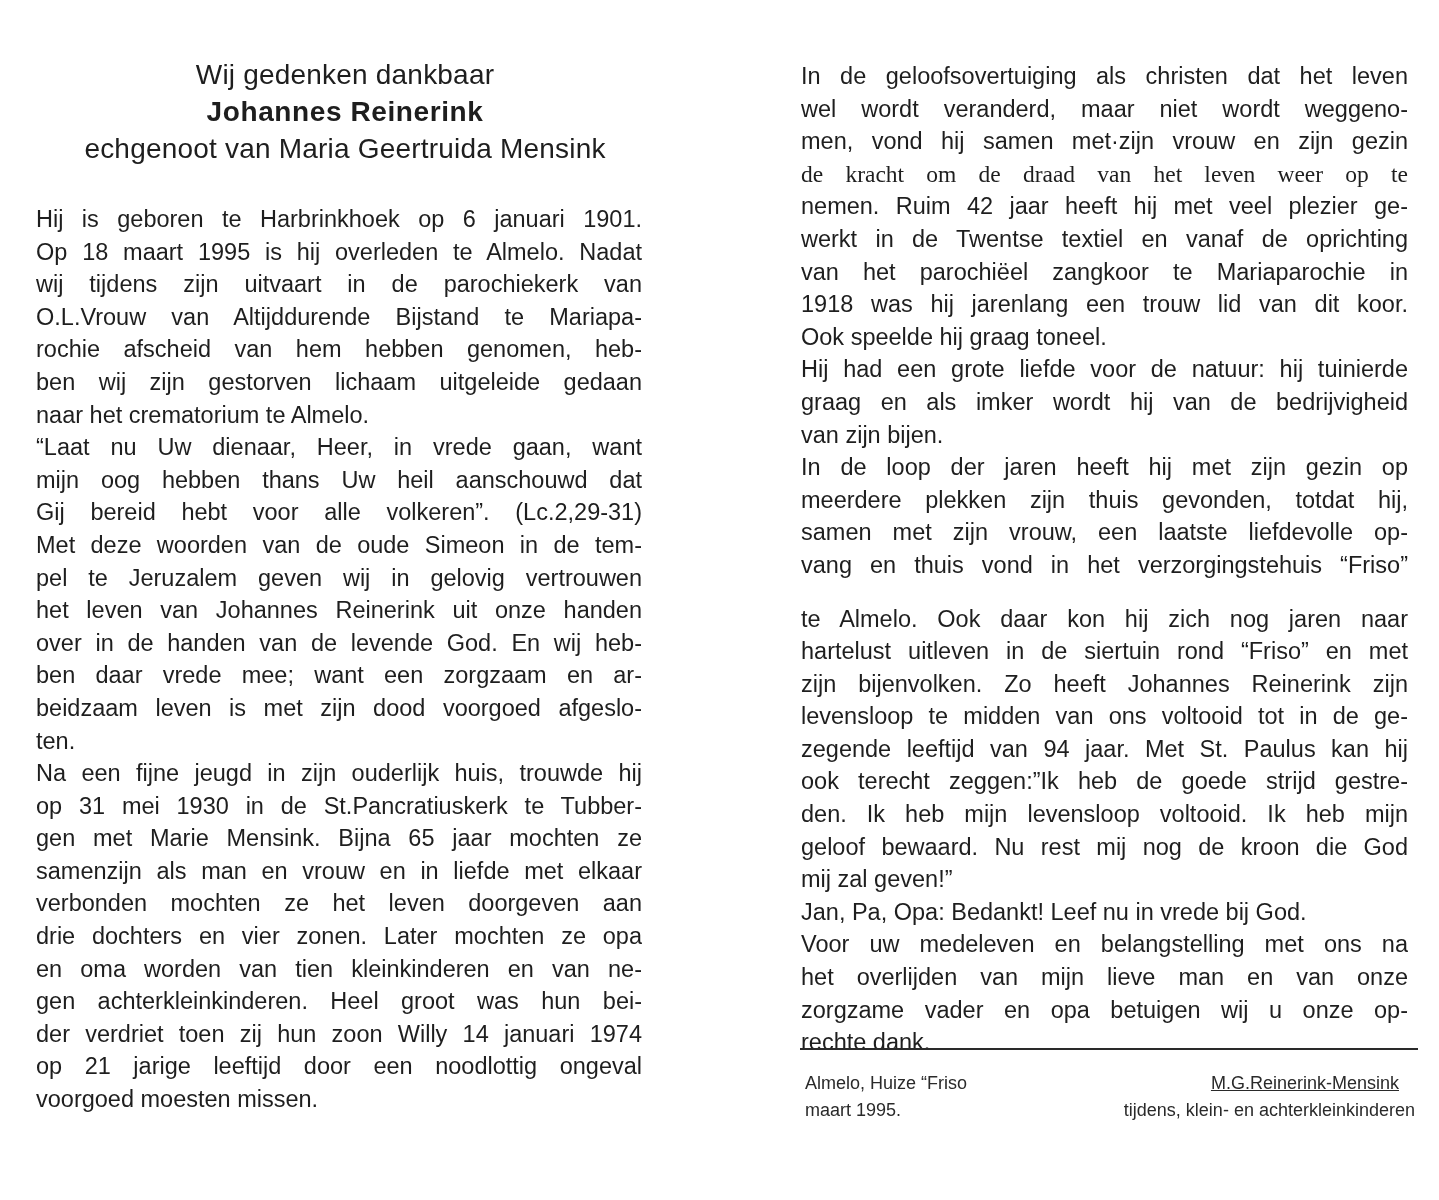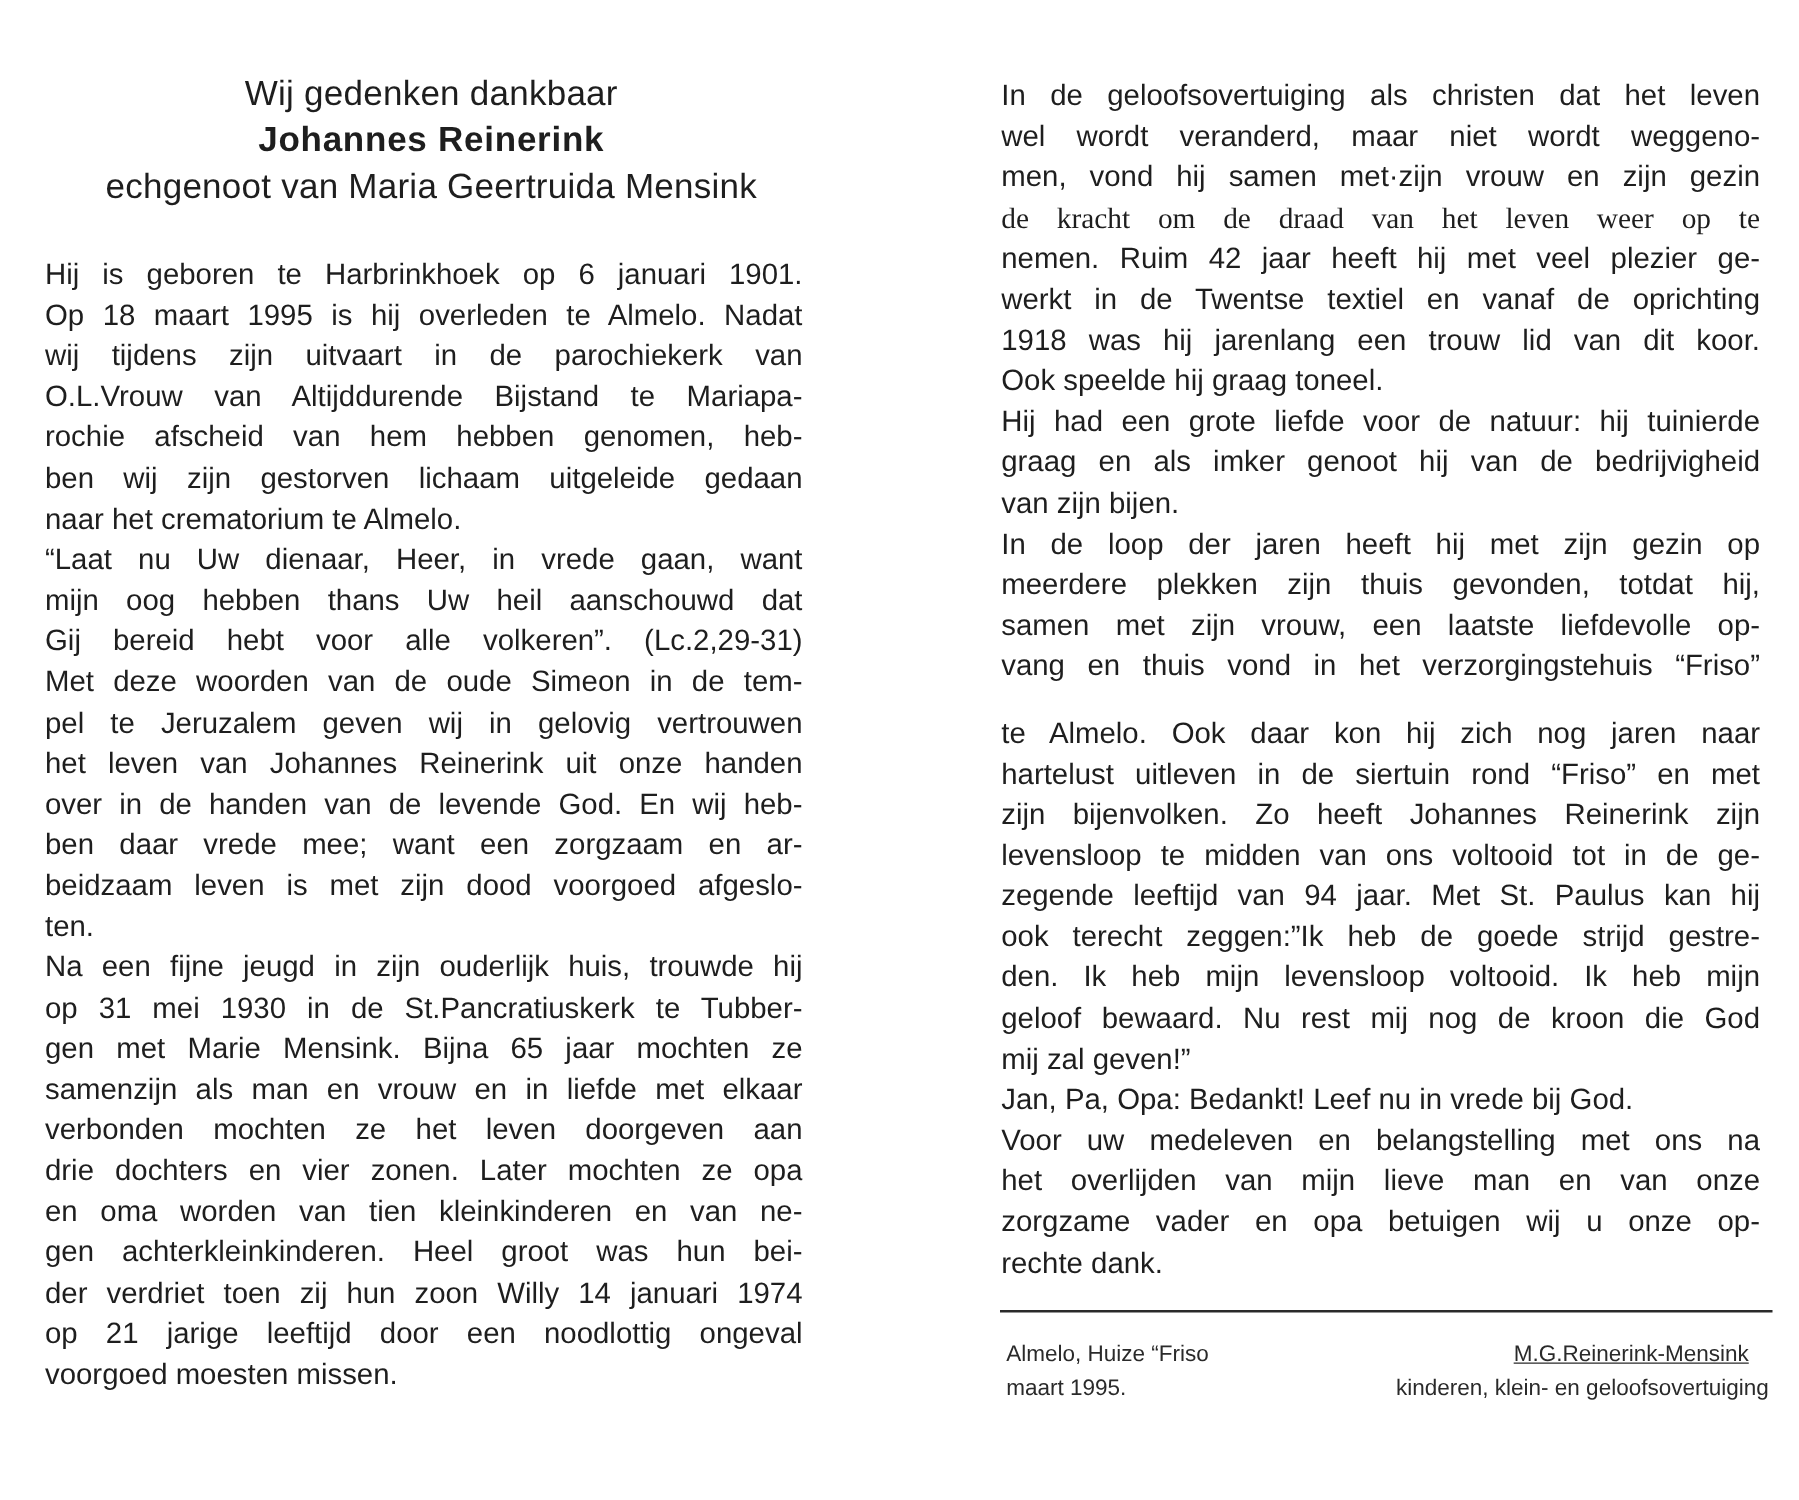--- a/index.html
+++ b/index.html
@@ -124,24 +124,25 @@
       <div class="tline last" style="white-space: nowrap;"><span style="white-space: nowrap;">voorgoed moesten missen.</span></div>
     </div>
 
   <div class="column col-right" id="col-right">
       <div class="tline" style="white-space: nowrap;"><span style="white-space: nowrap; word-spacing: 0px;">In de geloofsovertuiging als christen dat het leven</span></div>
       <div class="tline" style="white-space: nowrap;"><span style="white-space: nowrap; word-spacing: 0px;">wel wordt veranderd, maar niet wordt weggeno-</span></div>
       <div class="tline" style="white-space: nowrap;"><span style="white-space: nowrap; word-spacing: 0px;">men, vond hij samen met·zijn vrouw en zijn gezin</span></div>
       <div class="tline" style="white-space: nowrap;"><span style="white-space: nowrap; word-spacing: 0px; font-family: Liberation Serif, serif;">de kracht om de draad van het leven weer op te</span></div>
       <div class="tline" style="white-space: nowrap;"><span style="white-space: nowrap; word-spacing: 0px;">nemen. Ruim 42 jaar heeft hij met veel plezier ge-</span></div>
       <div class="tline" style="white-space: nowrap;"><span style="white-space: nowrap; word-spacing: 0px;">werkt in de Twentse textiel en vanaf de oprichting</span></div>
+      <div class="tline" style="white-space: nowrap;"><span style="white-space: nowrap; word-spacing: 0px;">van het parochiëel zangkoor te Mariaparochie in</span></div>
       <div class="tline" style="white-space: nowrap;"><span style="white-space: nowrap; word-spacing: 0px;">1918 was hij jarenlang een trouw lid van dit koor.</span></div>
       <div class="tline last" style="white-space: nowrap;"><span style="white-space: nowrap;">Ook speelde hij graag toneel.</span></div>
       <div class="tline" style="white-space: nowrap;"><span style="white-space: nowrap; word-spacing: 0px;">Hij had een grote liefde voor de natuur: hij tuinierde</span></div>
-      <div class="tline" style="white-space: nowrap;"><span style="white-space: nowrap; word-spacing: 0px;">graag en als imker genoot hij van de bedrijvigheid</span></div>
+      <div class="tline" style="white-space: nowrap;"><span style="white-space: nowrap; word-spacing: 0px;">graag en als imker wordt hij van de bedrijvigheid</span></div>
       <div class="tline last" style="white-space: nowrap;"><span style="white-space: nowrap;">van zijn bijen.</span></div>
       <div class="tline" style="white-space: nowrap;"><span style="white-space: nowrap; word-spacing: 0px;">In de loop der jaren heeft hij met zijn gezin op</span></div>
       <div class="tline" style="white-space: nowrap;"><span style="white-space: nowrap; word-spacing: 0px;">meerdere plekken zijn thuis gevonden, totdat hij,</span></div>
       <div class="tline" style="white-space: nowrap;"><span style="white-space: nowrap; word-spacing: 0px;">samen met zijn vrouw, een laatste liefdevolle op-</span></div>
       <div class="tline" style="white-space: nowrap;"><span style="white-space: nowrap; word-spacing: 0px;">vang en thuis vond in het verzorgingstehuis “Friso”</span></div>
       <div class="tline" style="white-space: nowrap; margin-top: 21px;"><span style="white-space: nowrap; word-spacing: 0px;">te Almelo. Ook daar kon hij zich nog jaren naar</span></div>
       <div class="tline" style="white-space: nowrap;"><span style="white-space: nowrap; word-spacing: 0px;">hartelust uitleven in de siertuin rond “Friso” en met</span></div>
       <div class="tline" style="white-space: nowrap;"><span style="white-space: nowrap; word-spacing: 0px;">zijn bijenvolken. Zo heeft Johannes Reinerink zijn</span></div>
       <div class="tline" style="white-space: nowrap;"><span style="white-space: nowrap; word-spacing: 0px;">levensloop te midden van ons voltooid tot in de ge-</span></div>
       <div class="tline" style="white-space: nowrap;"><span style="white-space: nowrap; word-spacing: 0px;">zegende leeftijd van 94 jaar. Met St. Paulus kan hij</span></div>
@@ -158,17 +159,17 @@
 
   <div class="divider"></div>
 
   <div class="footer">
     <div class="frow r1">
       <span class="fl">Almelo, Huize “Friso</span>
       <span class="fr">M.G.Reinerink-Mensink</span>
     </div>
     <div class="frow r2">
       <span class="fl">maart 1995.</span>
-      <span class="fr">kinderen, klein- en geloofsovertuiging</span>
+      <span class="fr">tijdens, klein- en achterkleinkinderen</span>
     </div>
   </div>
 
 </div>
 
 </body></html>

